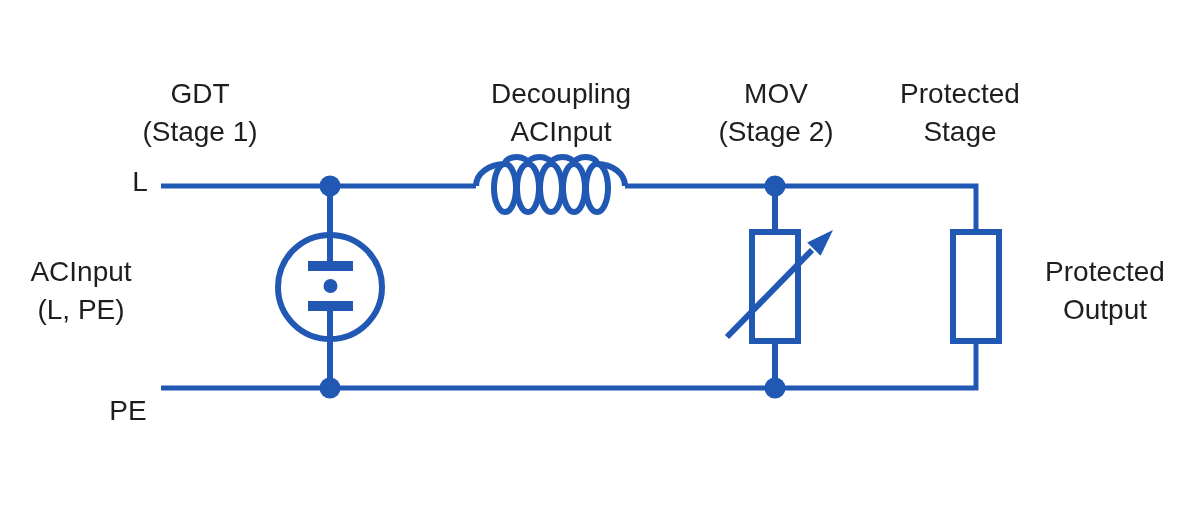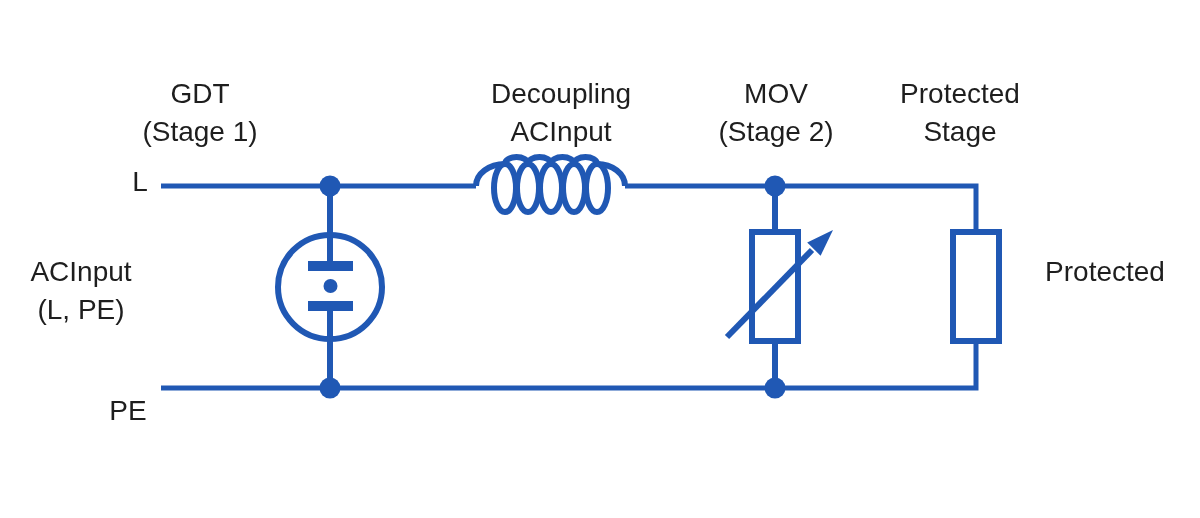--- a/index.html
+++ b/index.html
@@ -102,18 +102,19 @@
     <div>Stage</div>
   </div>
 
   <div class="lbl" style="left:81px;top:253px;">
     <div>ACInput</div>
     <div>(L, PE)</div>
   </div>
 
   <div class="lbl" style="left:1105px;top:253px;">
     <div>Protected</div>
+    <div>Output</div>
   </div>
 
   <div class="wire-lbl" style="left:140px;top:182px;">L</div>
   <div class="wire-lbl" style="left:128px;top:411px;">PE</div>
 
 </div>
 
 </body></html>

